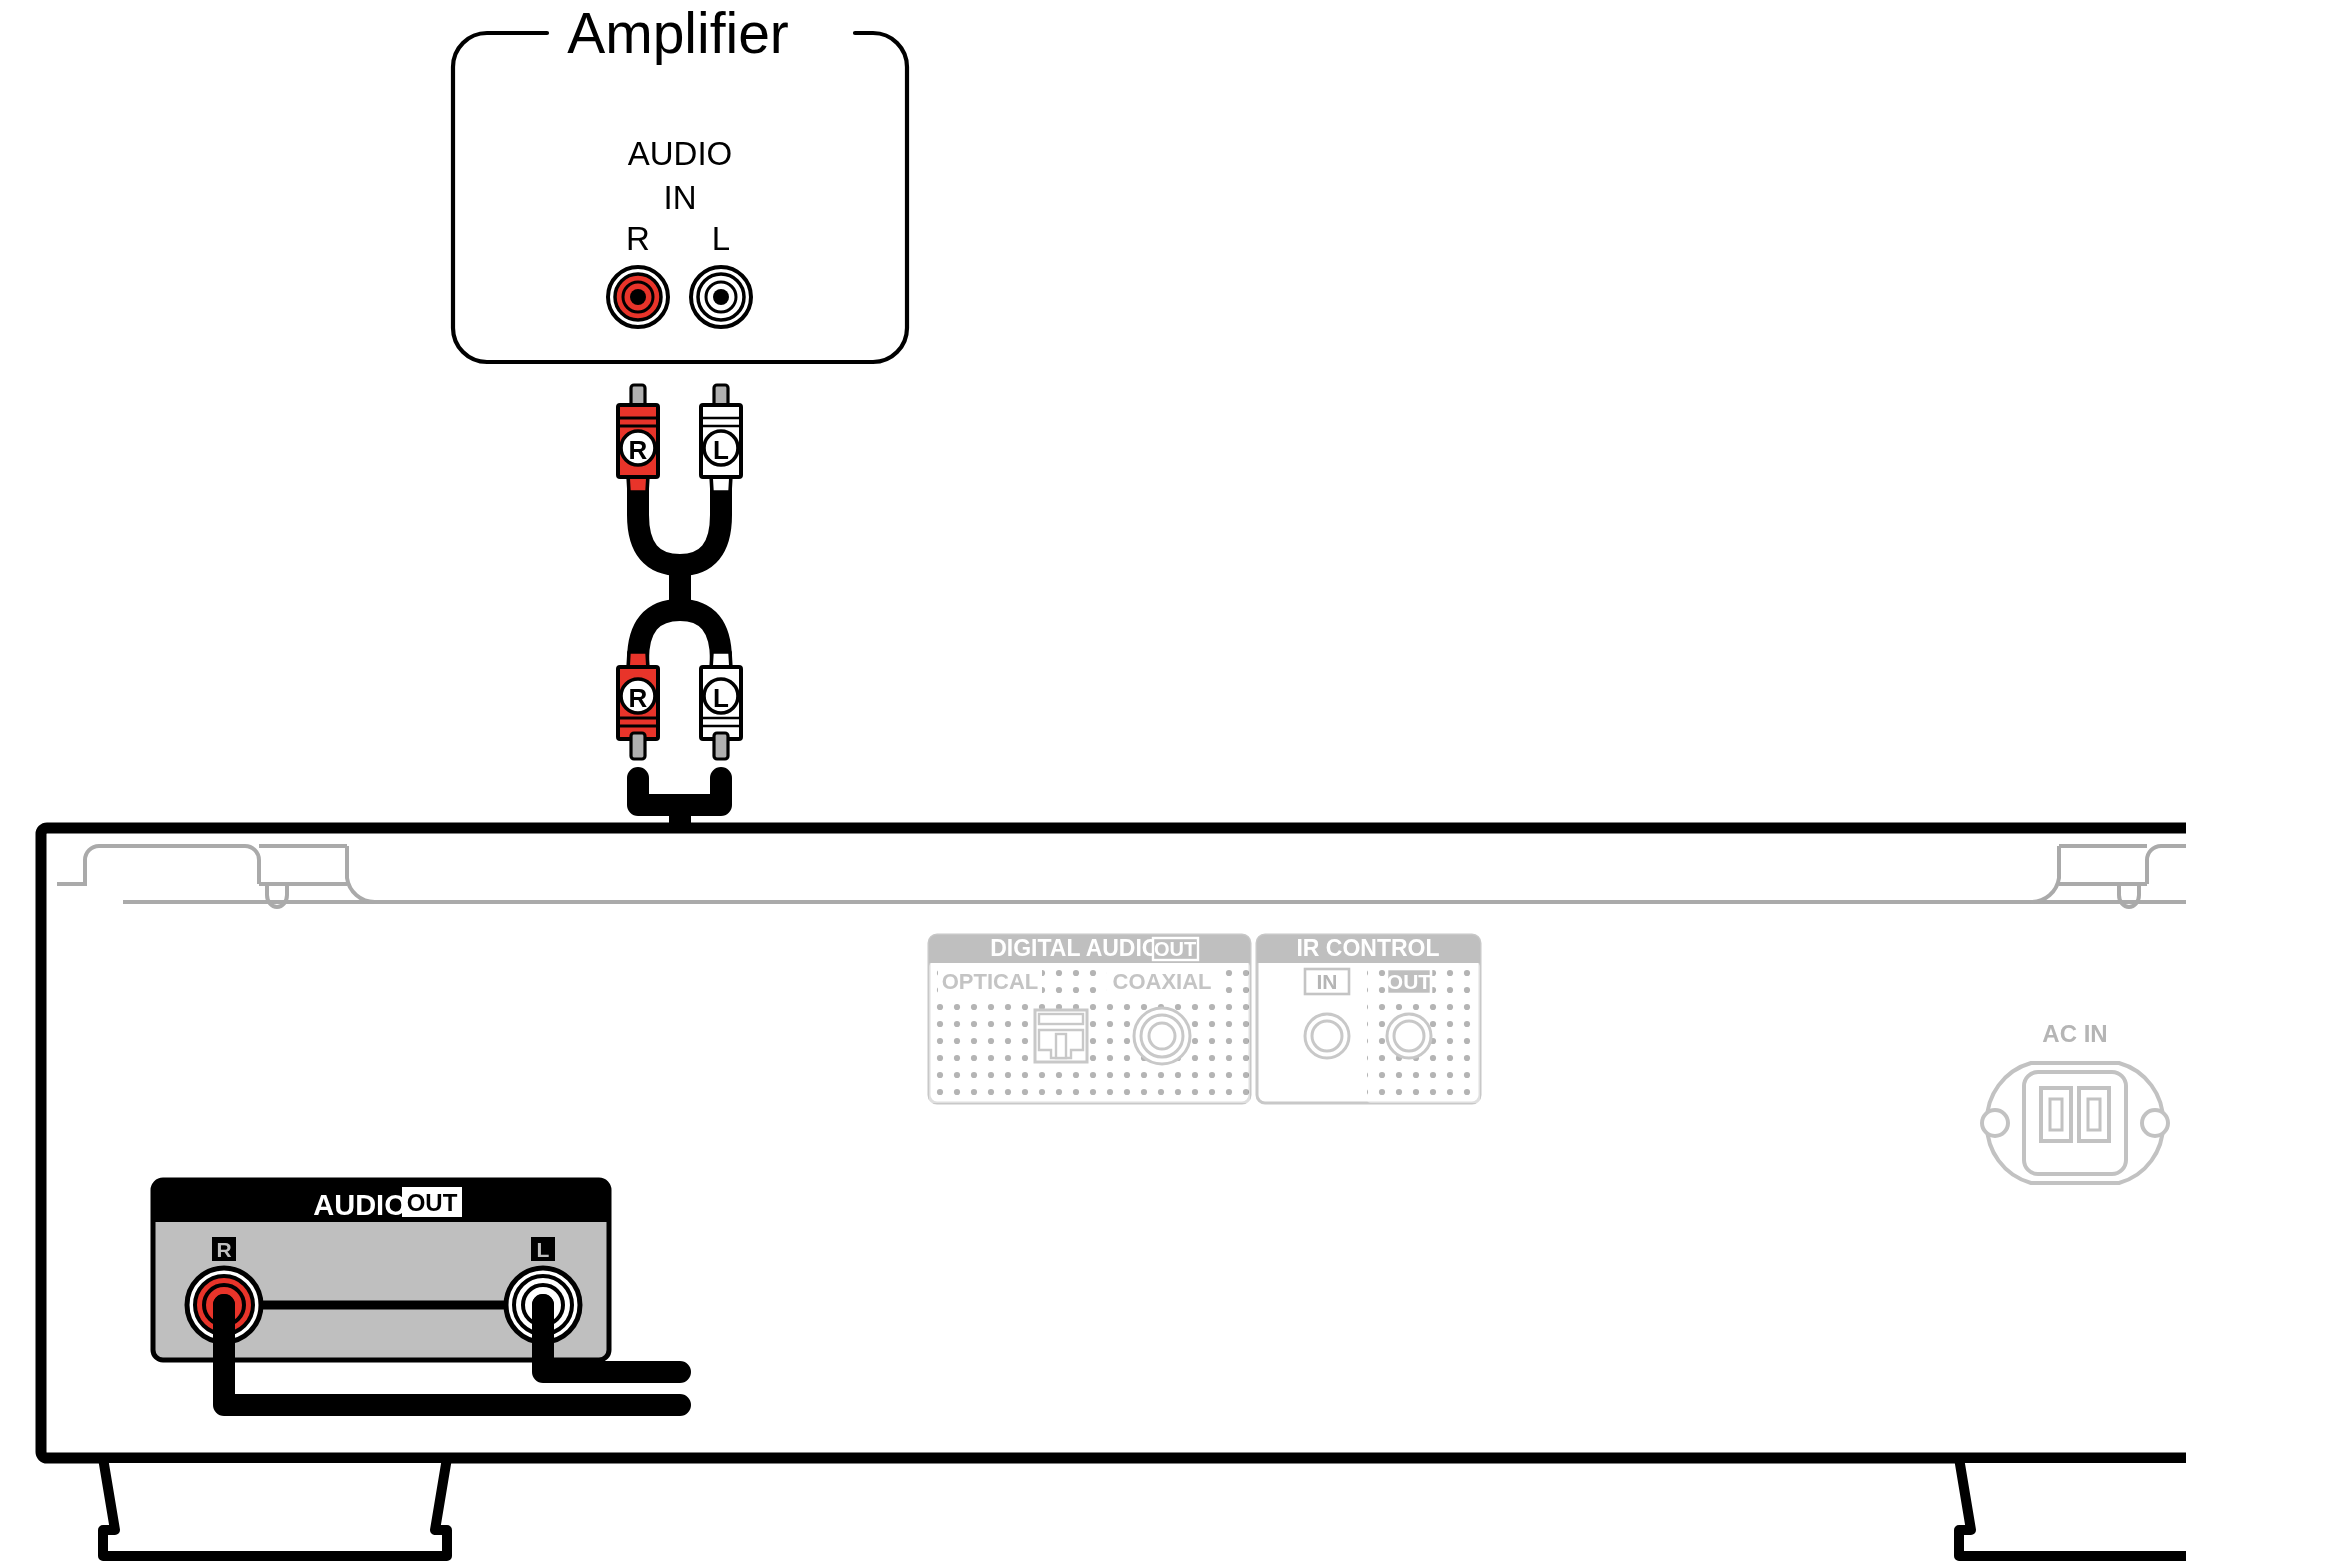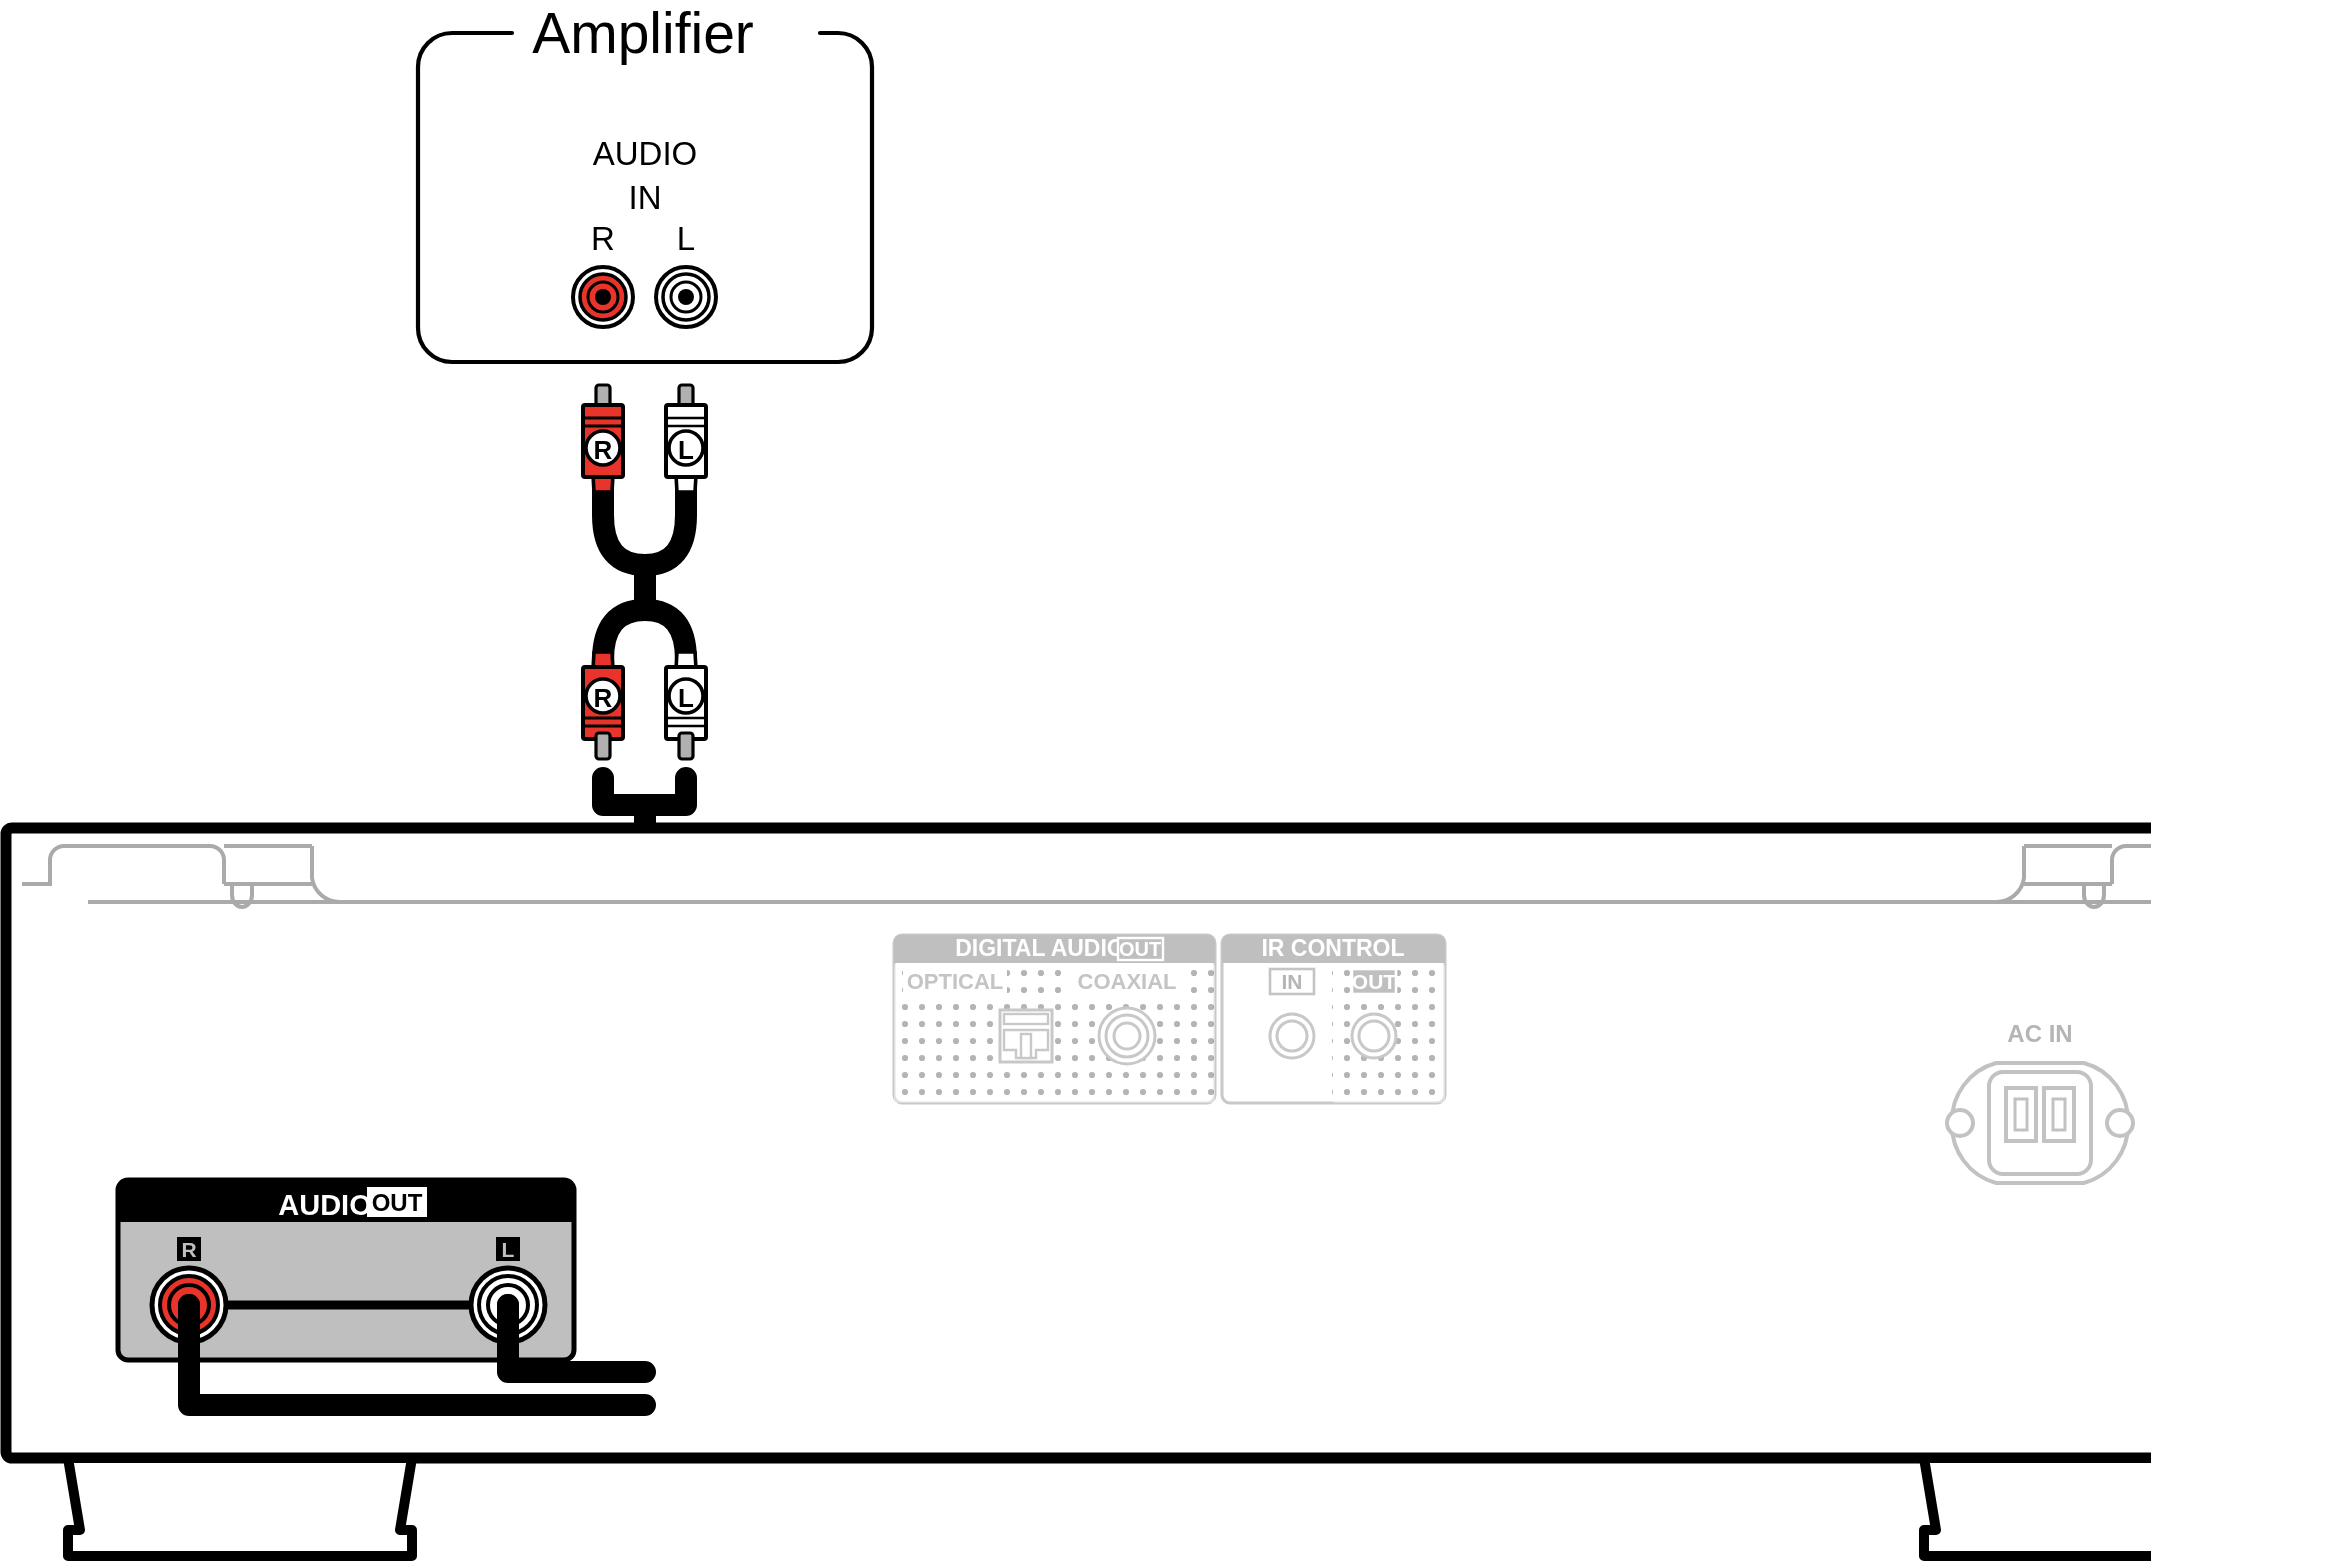--- a/index.html
+++ b/index.html
@@ -9,20 +9,21 @@
   }
   body {
     font-family: "Liberation Sans", sans-serif;
   }
   #stage {
     position: relative;
     width: 2151px;
     height: 1568px;
     background: #ffffff;
     overflow: hidden;
+    margin-left: 35px;
   }
   #stage svg {
     position: absolute;
     top: 0;
     left: 0;
     width: 2336px;
     height: 1568px;
   }
   .lbl {
     font-family: "Liberation Sans", sans-serif;

